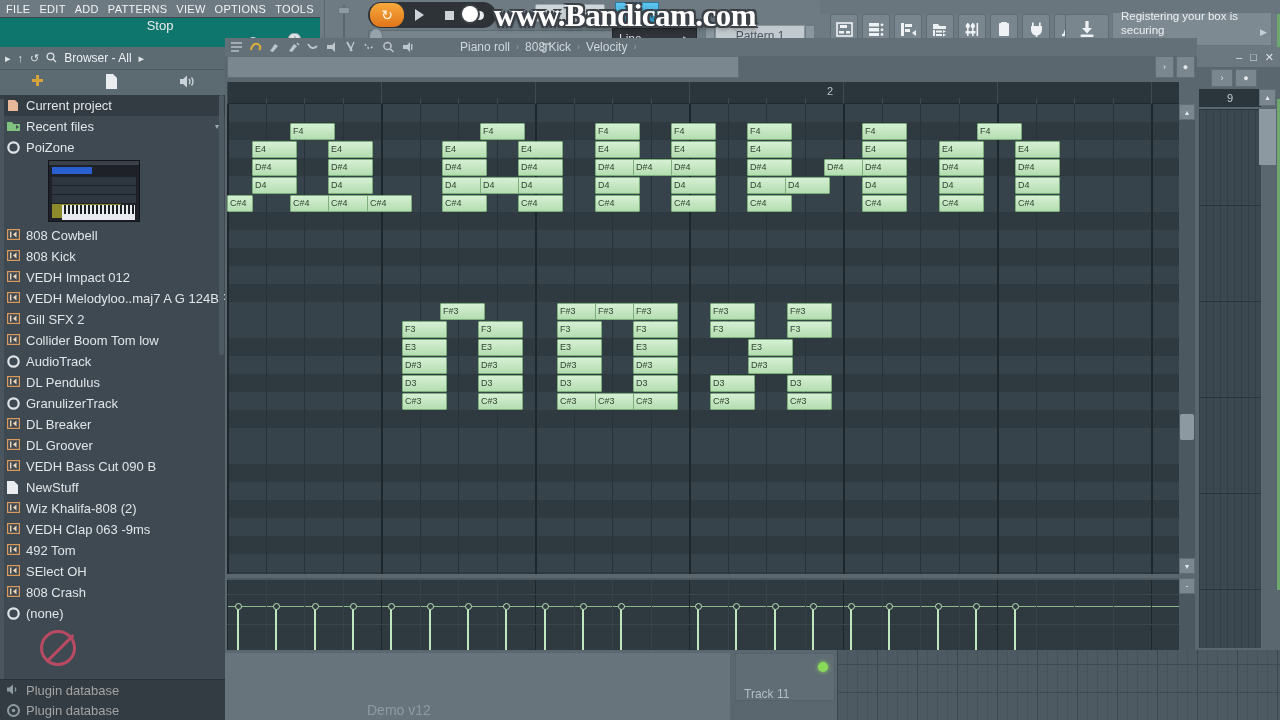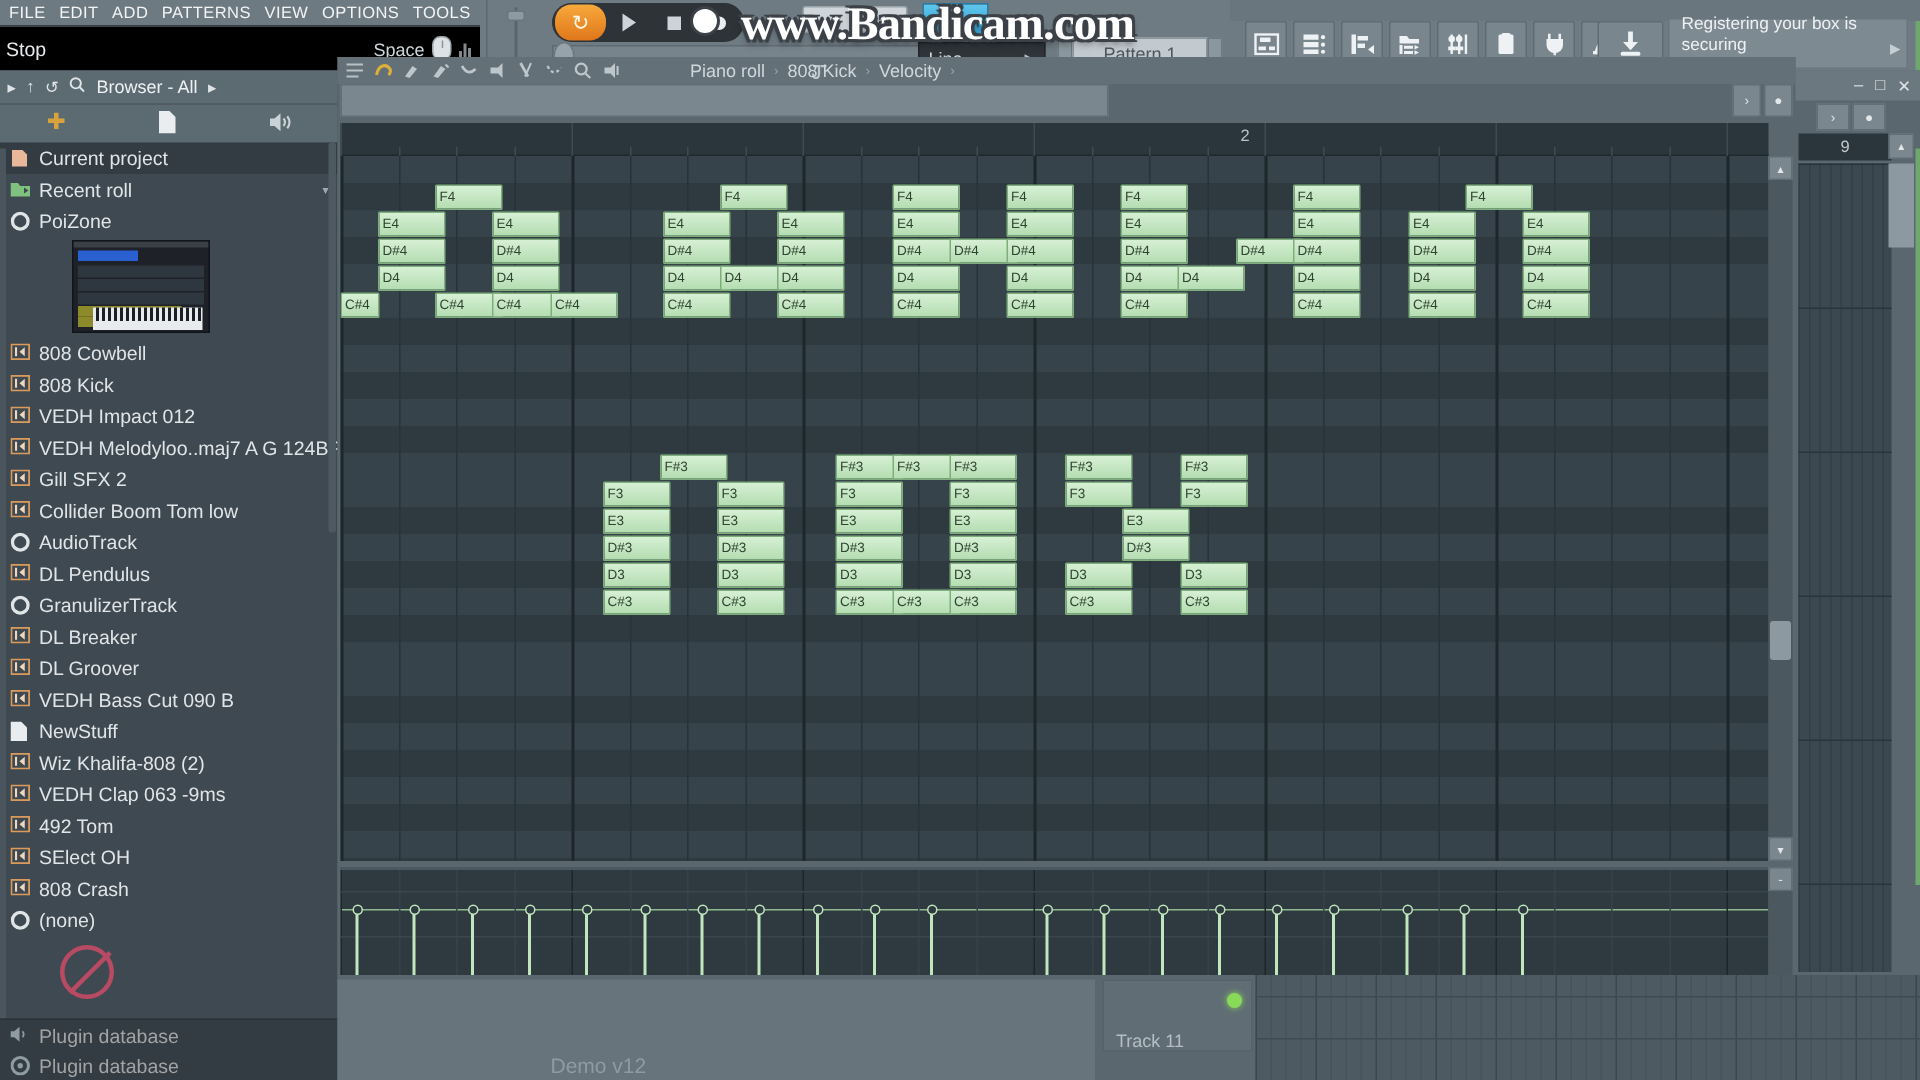--- a/index.html
+++ b/index.html
@@ -19,22 +19,22 @@
     padding-left:6px; gap:9px;
   }
   #menubar .mi{
     font-size:11px; color:#f2f4f5; letter-spacing:.3px;
     text-transform:uppercase; cursor:default; white-space:nowrap;
   }
 
   
   #hintbar{
     position:absolute; left:0; top:17px; width:320px; height:30px;
-    background:#000000; display:flex; align-items:center;
-    padding:0 4px; border-top:1px solid #3d474e;
+    background:#0f766e; display:flex; align-items:center;
+    padding:0 4px; border-top:1px solid #3d474e;flex-direction:column;
   }
   #hint-text{ font-size:13px; color:#e8ebed; }
   #hint-right{ margin-left:auto; display:flex; align-items:center; gap:5px; }
   #hint-space{ font-size:12px; color:#cfd6da; }
   .mouse-ico{
     width:13px; height:17px; border-radius:6px 6px 7px 7px;
     background:#dde2e5; border:1px solid #9aa4aa; position:relative;
   }
   .mouse-ico:after{
     content:""; position:absolute; left:50%; top:2px; width:1px; height:5px;
@@ -528,21 +528,21 @@
         <span class="br-ico"><svg width="13" height="13">
             <path d="M1 1 h7 l3 3 v8 h-10 Z" fill="#e9b89a"></path>
           </svg></span>
         <span class="lbl">Current project</span>
       </div>
       <div class="br-row">
         <span class="br-ico"><svg width="14" height="12">
             <path d="M0 2 h5 l1.5 2 H13 v7 H0 Z" fill="#7fc27f"></path>
             <path d="M9 5 l3 2 -3 2 Z" fill="#3f4951"></path>
           </svg></span>
-        <span class="lbl">Recent roll</span>
+        <span class="lbl">Recent files</span>
         <span class="br-caret">▾</span>
       </div>
       <div class="br-row">
         <span class="br-ico"><svg width="13" height="13">
             <circle cx="6.5" cy="6.5" r="5.2" fill="none" stroke="#dfe4e7" stroke-width="2.2"></circle>
             <circle cx="6.5" cy="6.5" r="1.7" fill="#3f4951"></circle>
           </svg></span>
         <span class="lbl">PoiZone</span>
       </div>
       <div id="br-thumb">

